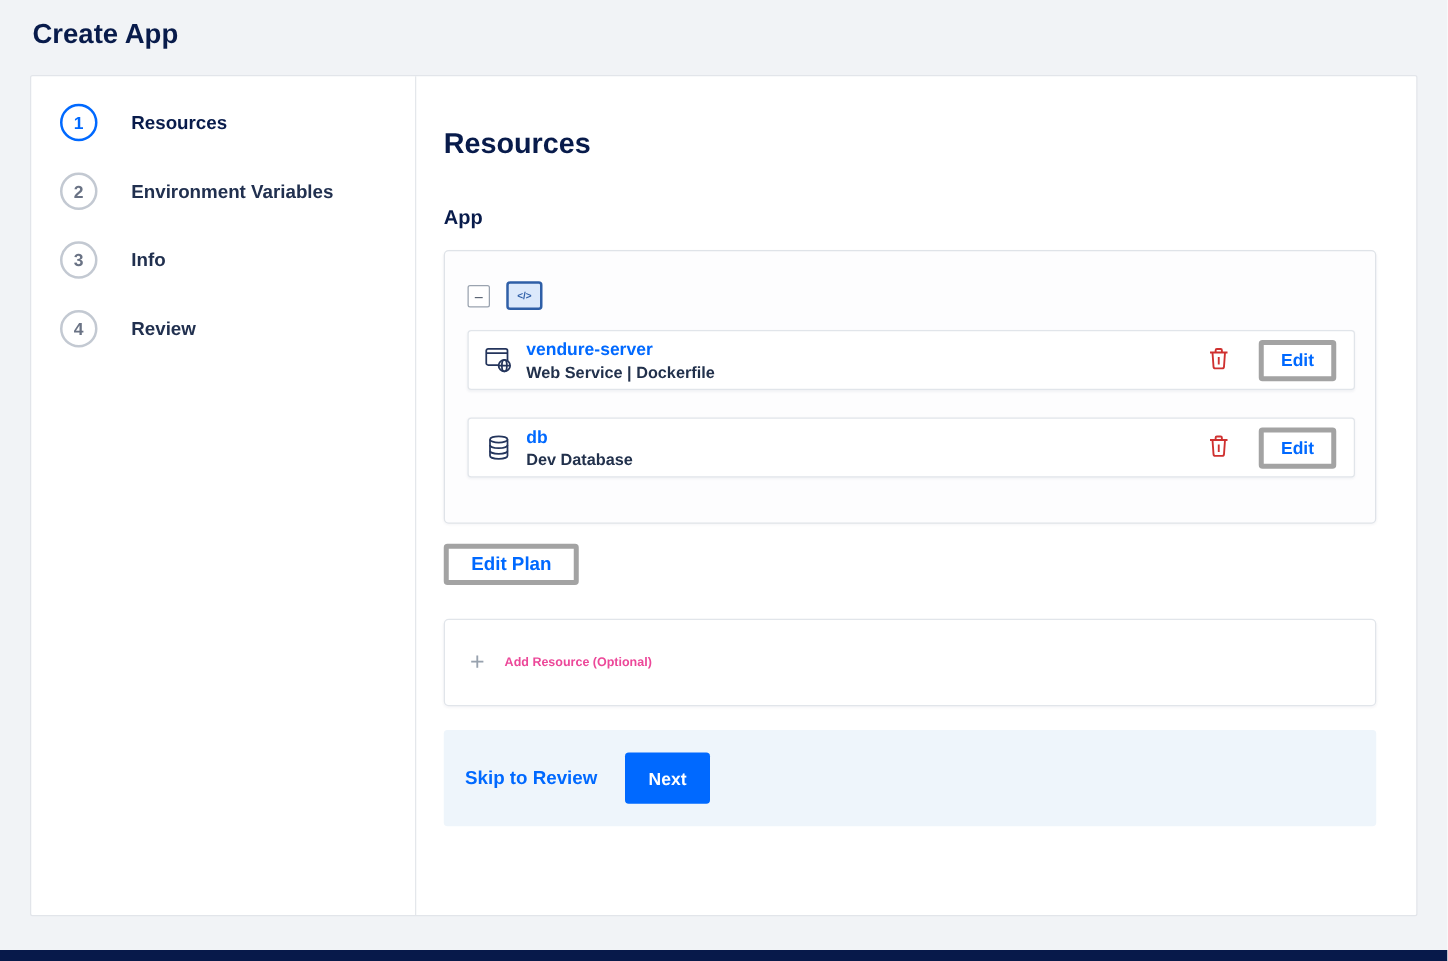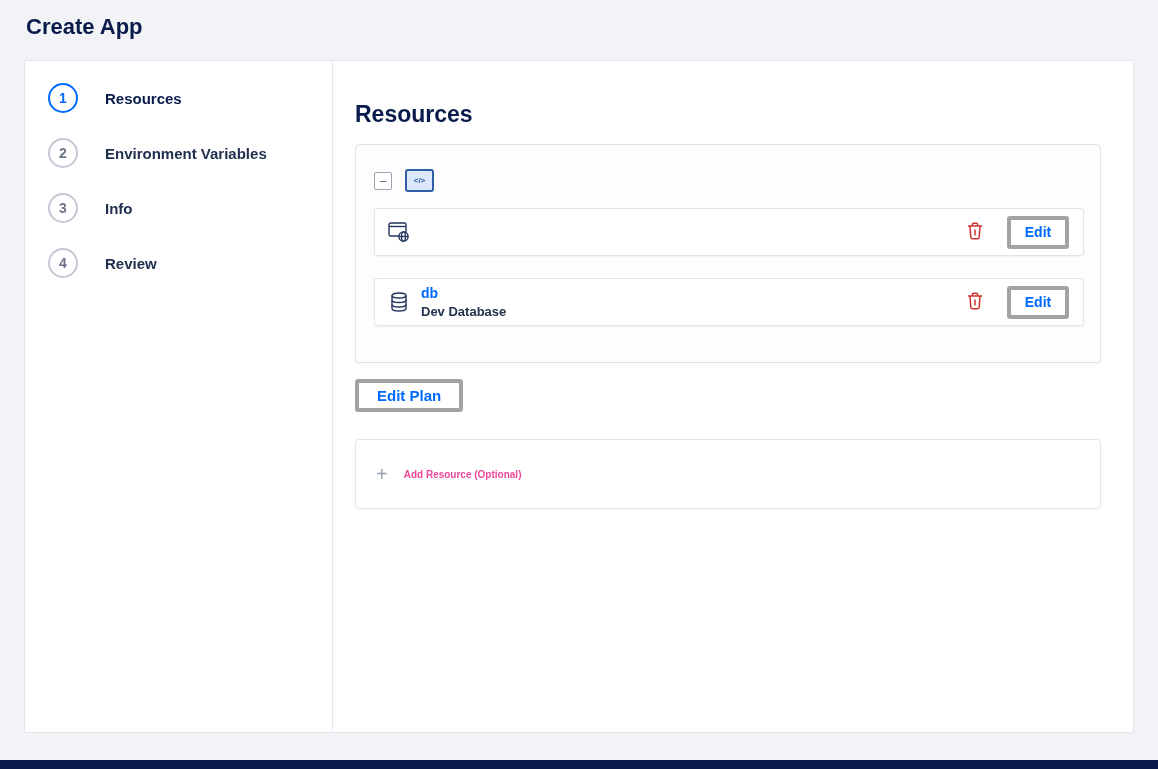--- a/index.html
+++ b/index.html
@@ -206,40 +206,45 @@
       <span class="step-label">Info</span>
     </div>
     <div class="step">
       <span class="step-circle">4</span>
       <span class="step-label">Review</span>
     </div>
   </div>
 
   <div class="content">
     <div class="content-heading">Resources</div>
+    <div class="section-label">App</div>
 
     
     <div class="app-panel">
       <div class="app-header">
         <button class="collapse-btn">−</button>
         <span class="code-badge">&lt;/&gt;</span>
       </div>
 
       <div class="resource-rows">
 
         <div class="resource-row">
           <span class="res-icon">
             <svg width="22" height="21" viewBox="0 0 22 21" fill="none" stroke="#24355c" stroke-width="1.4">
               <rect x="1" y="1" width="17" height="13" rx="1.5"></rect>
               <line x1="1" y1="4.5" x2="18" y2="4.5"></line>
               <circle cx="15.5" cy="14.5" r="4.6" fill="#ffffff"></circle>
               <ellipse cx="15.5" cy="14.5" rx="2" ry="4.6"></ellipse>
               <line x1="10.9" y1="14.5" x2="20.1" y2="14.5"></line>
             </svg>
           </span>
+          <div>
+            <div class="res-name">vendure-server</div>
+            <div class="res-subtitle">Web Service | Dockerfile</div>
+          </div>
           <button class="trash-btn">
             <span>
               <svg width="16" height="18" viewBox="0 0 16 18" fill="none" stroke="#cf3130" stroke-width="1.5">
                 <path d="M1 4 h14"></path>
                 <path d="M5.5 4 V2.2 a1 1 0 0 1 1 -1 h3 a1 1 0 0 1 1 1 V4"></path>
                 <path d="M3 4 l0.8 11.3 a1.5 1.5 0 0 0 1.5 1.4 h5.4 a1.5 1.5 0 0 0 1.5 -1.4 L13 4"></path>
                 <line x1="8" y1="7.5" x2="8" y2="13.5"></line>
               </svg>
             </span>
           </button>
@@ -277,17 +282,21 @@
 
     <button class="btn-outline edit-plan-btn">Edit Plan</button>
 
     
     <div class="add-panel">
       <span class="plus-icon">+</span>
       <span class="add-label">Add Resource (Optional)</span>
     </div>
 
     
+    <div class="wizard-footer">
+      <a class="skip-link">Skip to Review</a>
+      <button class="next-btn">Next</button>
+    </div>
   </div>
 
 </div>
 
 <div class="bottom-bar"></div>
 
 </body></html>

